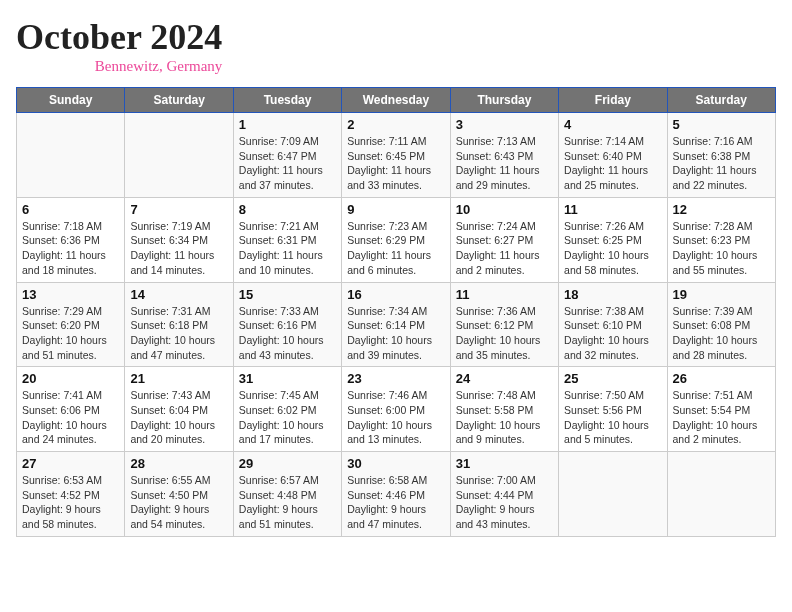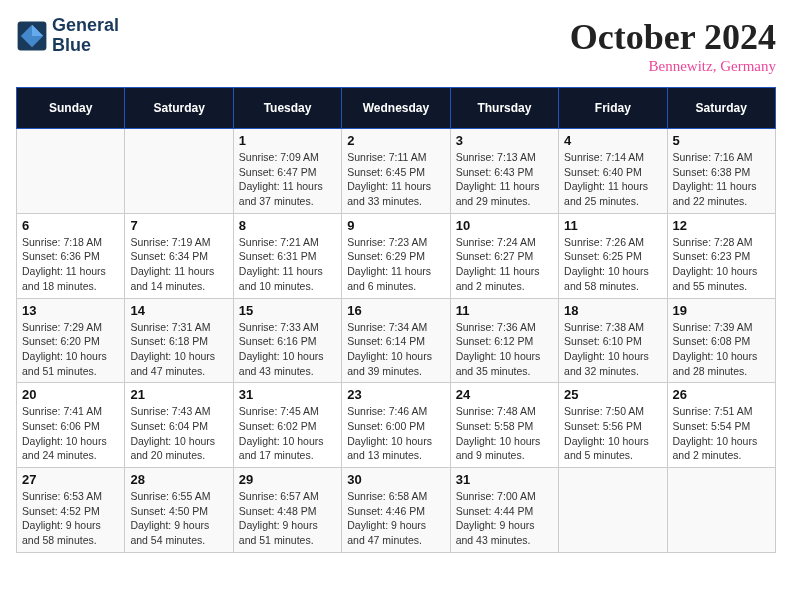--- a/index.html
+++ b/index.html
@@ -43,24 +43,24 @@
     .location {
       font-size: 15px;
       color: #ec4899;
     }
     table {
       width: 100%;
       border-collapse: collapse;
       font-size: 11px;
     }
     thead tr th {
-      background-color: #0f172a;
+      background-color: #737373;
       color: #fff;
       text-align: center;
-      padding: 13px 3px;
+      padding: 5px 3px;
       font-size: 12px;
       font-weight: bold;
       border: 1px solid #2255bb;
     }
     tbody tr td {
       vertical-align: top;
       border: 1px solid #ccc;
       padding: 4px 5px;
       width: 108px;
       height: 80px;
@@ -82,31 +82,20 @@
       line-height: 1.4;
     }
     .empty-cell {
       background: #f9f9f9;
     }
   </style>
 </head>
 <body>
 
 <div class="header">
-  <div class="logo">
-    <svg class="logo-icon" viewBox="0 0 40 40">
-      <rect x="2" y="2" width="36" height="36" rx="4" fill="#1a3a5c"></rect>
-      <polygon points="20,6 34,20 20,34 6,20" fill="#4488cc"></polygon>
-      <polygon points="20,6 34,20 20,20" fill="#66aaee"></polygon>
-    </svg>
-    <div class="logo-text">
-      <div>General</div>
-      <div>Blue</div>
-    </div>
-  </div>
   <div class="title-block">
     <div class="month-title">October 2024</div>
     <div class="location">Bennewitz, Germany</div>
   </div>
 </div>
 
 <table>
   <thead>
     <tr id="weekday-header">
         <th>Sunday</th>

